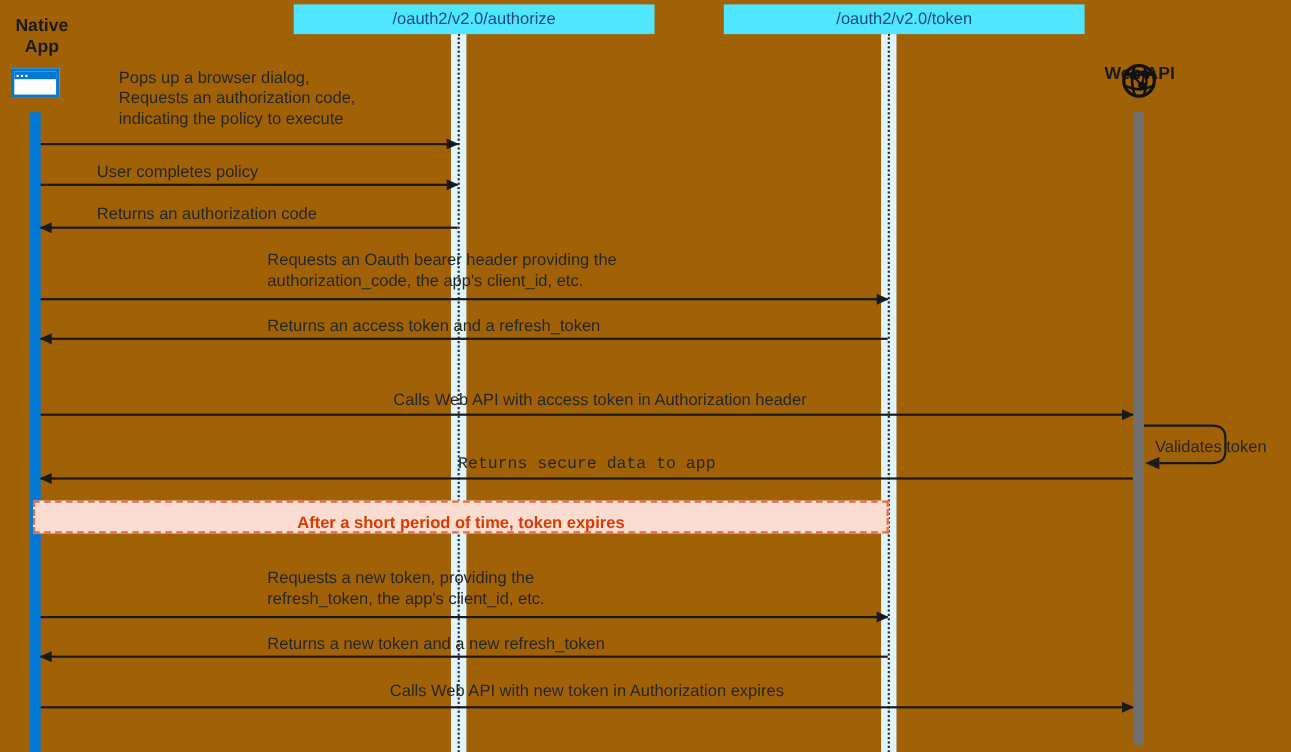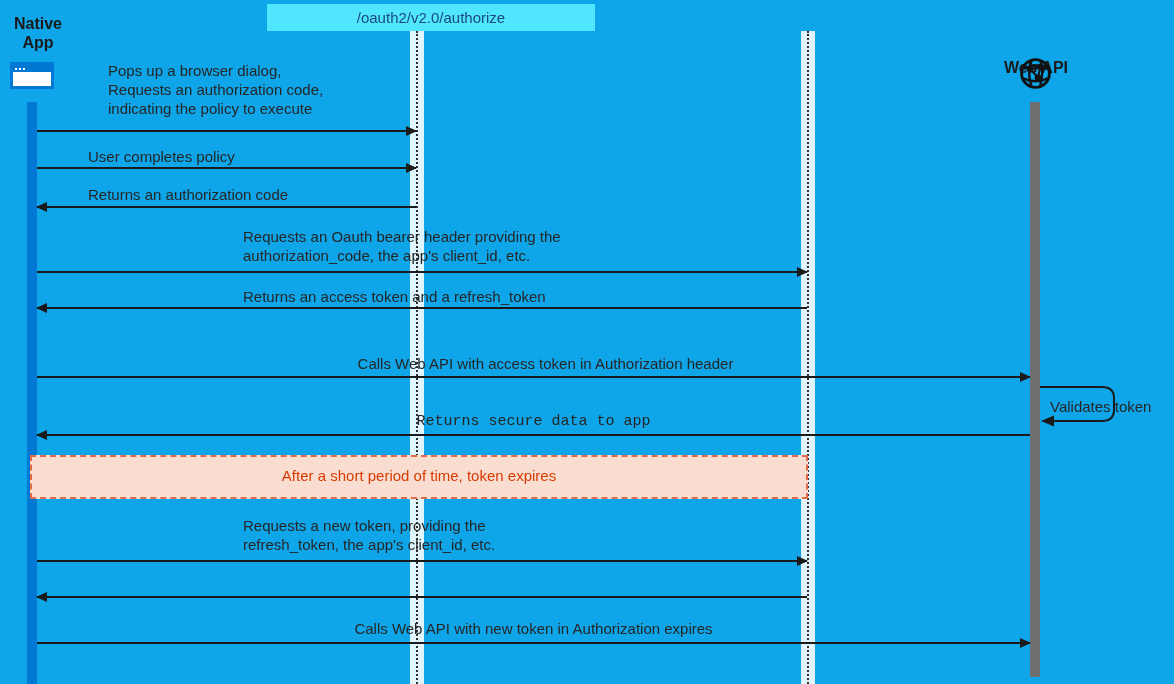--- a/index.html
+++ b/index.html
@@ -1,18 +1,18 @@
 <!DOCTYPE html>
 <html><head>
 <meta charset="utf-8">
 <style>
   * { box-sizing: border-box; margin: 0; padding: 0; }
   html,body { background:#fff; }
   body { font-family: "Liberation Sans", "DejaVu Sans", sans-serif; }
-  .canvas { position:relative; width:1174px; height:684px; background:#0ea5e9; overflow:hidden; }
+  .canvas { position:relative; width:1174px; height:684px; background:#a16207; overflow:hidden; }
 
   
   .p-label { position:absolute; font-weight:bold; font-size:16px; line-height:19px; color:#1a1a1a; text-align:center; white-space:pre-line; }
   .native-label { left:0; top:14; width:76px; top:14px; }
   .webapi-label { left:998px; top:30px; width:76px;margin-top:28px; }
 
   .endpoint-box { position:absolute; top:4px; width:328px; height:27px; background:#50e6ff; color:#1a4a7c;
                   font-size:15px; line-height:27px; text-align:center; }
   .box-authorize { left:267px; }
   .box-token { left:658px; }
@@ -64,32 +64,33 @@
   .a5 { left:37px; top:307px; width:770px; }
   .a6 { left:37px; top:376px; width:993px; }
   .a7 { left:37px; top:434px; width:993px; }
   .a8 { left:37px; top:560px; width:770px; }
   .a9 { left:37px; top:596px; width:770px; }
   .a10 { left:37px; top:642px; width:993px; }
 
   .selfloop { position:absolute; left:1040px; top:382px; }
 
   
-  .note { position:absolute; left:30px; top:455px; width:778px; height:44px;
+  .note { position:absolute; left:30px; top:455px; width:778px; height:30px;
           background:#f9ddd0; border:2px dashed #e06a49; color:#d83b01;
-          font-size:15px; font-weight:normal; text-align:center; line-height:38px; }
+          font-size:15px; font-weight:bold; text-align:center; line-height:38px; }
 </style>
 </head>
 <body>
 
 <div class="canvas">
 
   <div class="p-label native-label">Native
 App</div>
   <div class="endpoint-box box-authorize">/oauth2/v2.0/authorize</div>
+  <div class="endpoint-box box-token">/oauth2/v2.0/token</div>
   <div class="p-label webapi-label">Web API</div>
 
   <div class="app-icon">
     <div class="app-titlebar">
       <span class="dot"></span>
         <span class="dot"></span>
         <span class="dot"></span>
     </div>
   </div>
   <svg class="globe" viewBox="0 0 36 36">
@@ -137,18 +138,19 @@
 
   <div class="msg m8 center">Returns secure data to app</div>
   <div class="arrow left a7"></div>
 
   <div class="note">After a short period of time, token expires</div>
 
   <div class="msg m9">Requests a new token, providing the
 refresh_token, the app's client_id, etc.</div>
   <div class="arrow right a8"></div>
 
+  <div class="msg m10">Returns a new token and a new refresh_token</div>
   <div class="arrow left a9"></div>
 
   <div class="msg m11 center">Calls Web API with new token in Authorization expires</div>
   <div class="arrow right a10"></div>
 
 </div>
 
 </body></html>

